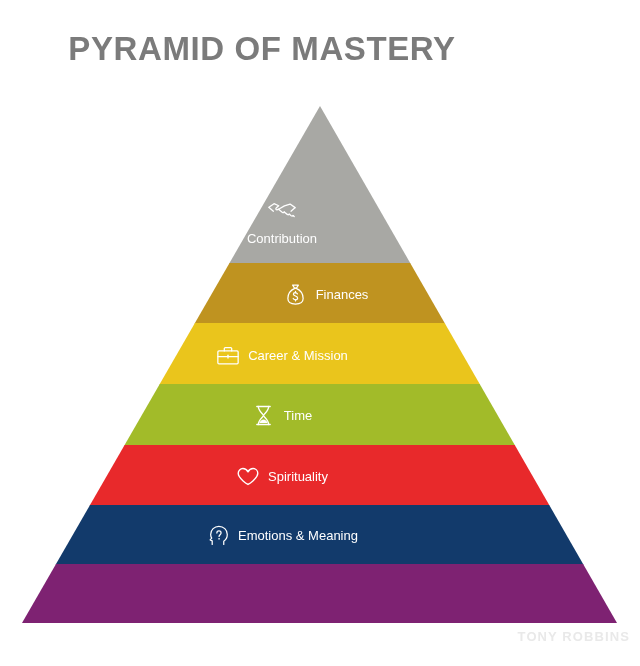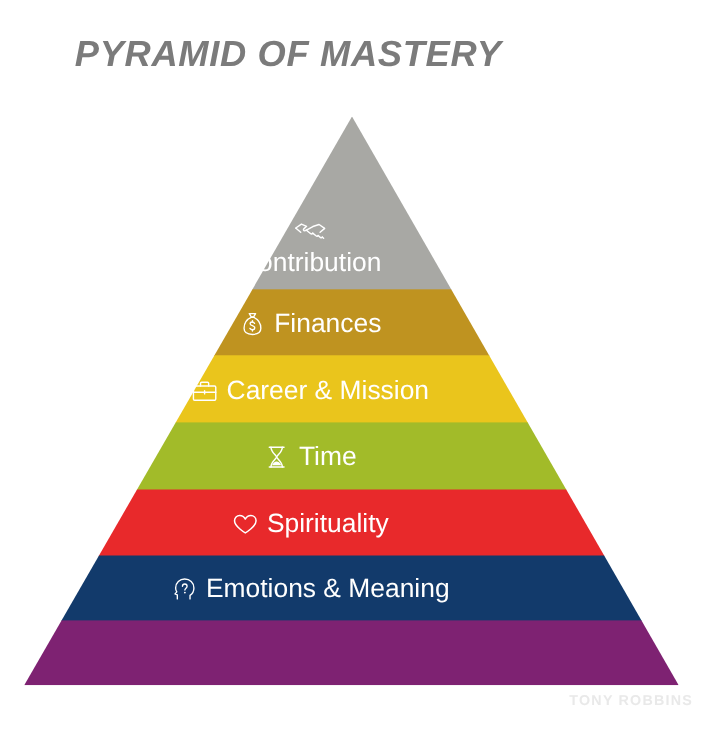--- a/index.html
+++ b/index.html
@@ -26,21 +26,20 @@
     position: absolute;
     left: 0;
     top: 30px;
     width: 524px;
     text-align: center;
     font-size: 33px;
     font-weight: bold;
     letter-spacing: 0.6px;
     color: #7b7b7b;
     font-family: "Liberation Sans", sans-serif;
-    font-style: italic;
   }
 
   .pyramid-wrap {
     position: absolute;
     left: 0;
     top: 0;
     width: 640px;
     height: 666px;
   }
 
@@ -58,21 +57,21 @@
     pointer-events: none;
   }
 
   .tier-label {
     position: absolute;
     left: 0;
     width: 564px;
     text-align: center;
     color: #ffffff;
     font-family: "Liberation Sans", sans-serif;
-    font-size: 24px;
+    font-size: 13px;
     line-height: 23px;
     white-space: nowrap;
   }
   .tier-label .lbl-inner {
     display: inline-flex;
     align-items: center;
     justify-content: center;
     gap: 8px;
   }
   .tier-label .lbl-inner.stacked {
@@ -150,21 +149,21 @@
               <path d="M2.2 8.2 L6.8 12.2"></path>
               <path d="M29.8 8.6 L25.6 12.2"></path>
             </svg>
           </span>
           <span class="tier-text-block">
             <span>Contribution</span>
           </span>
         </span>
       </div>
 
-      <div class="tier-label" style="top:282px;">
+      <div class="tier-label" style="top:282px;margin-left:44px;">
         <span class="lbl-inner">
           <span class="tier-icon">
             <svg viewBox="0 0 22 24" width="21" height="23" fill="none" stroke="#ffffff" stroke-width="1.3" stroke-linecap="round" stroke-linejoin="round">
               <path d="M8 2.2 L14 2.2 L12 5.4 L10 5.4 Z"></path>
               <path d="M10.2 5.6 C5.6 7.6 3 12 3 16.2 C3 20 6.2 22 11 22 C15.8 22 19 20 19 16.2 C19 12 16.4 7.6 11.8 5.6 Z"></path>
               <path d="M13 11.4 C12.4 10.5 11.6 10.1 10.8 10.1 C9.6 10.1 8.8 10.8 8.8 11.8 C8.8 14 13.2 13.2 13.2 15.6 C13.2 16.7 12.3 17.5 11 17.5 C10 17.5 9.2 17.1 8.6 16.2"></path>
               <path d="M11 8.8 L11 10.1 M11 17.5 L11 18.8"></path>
             </svg>
           </span>
           <span>Finances</span>

